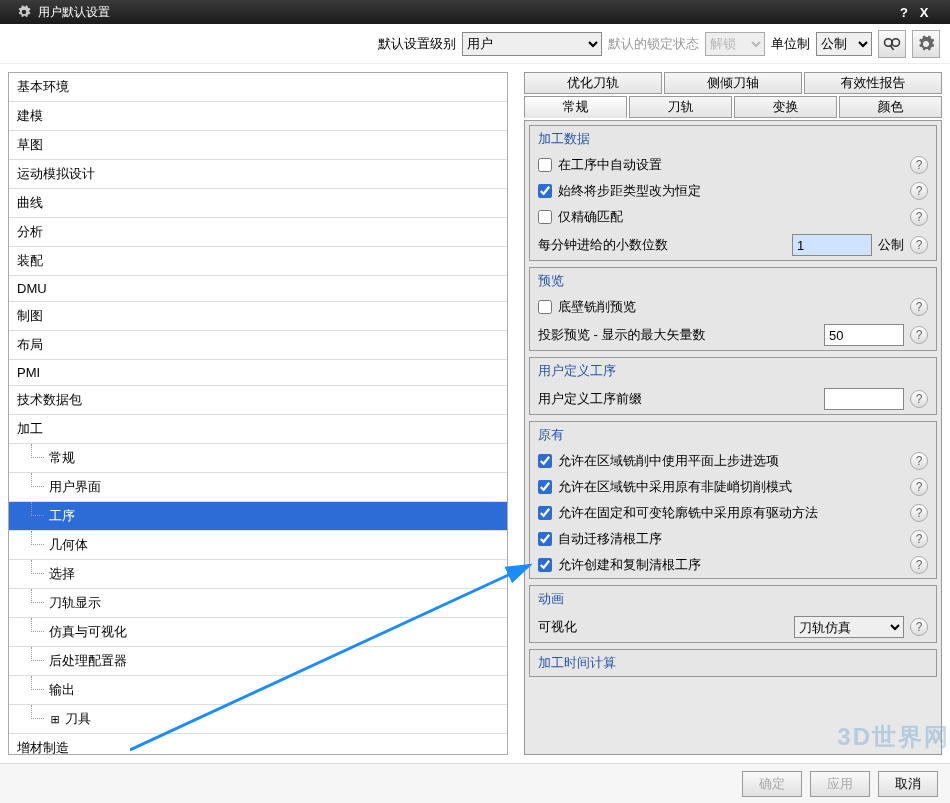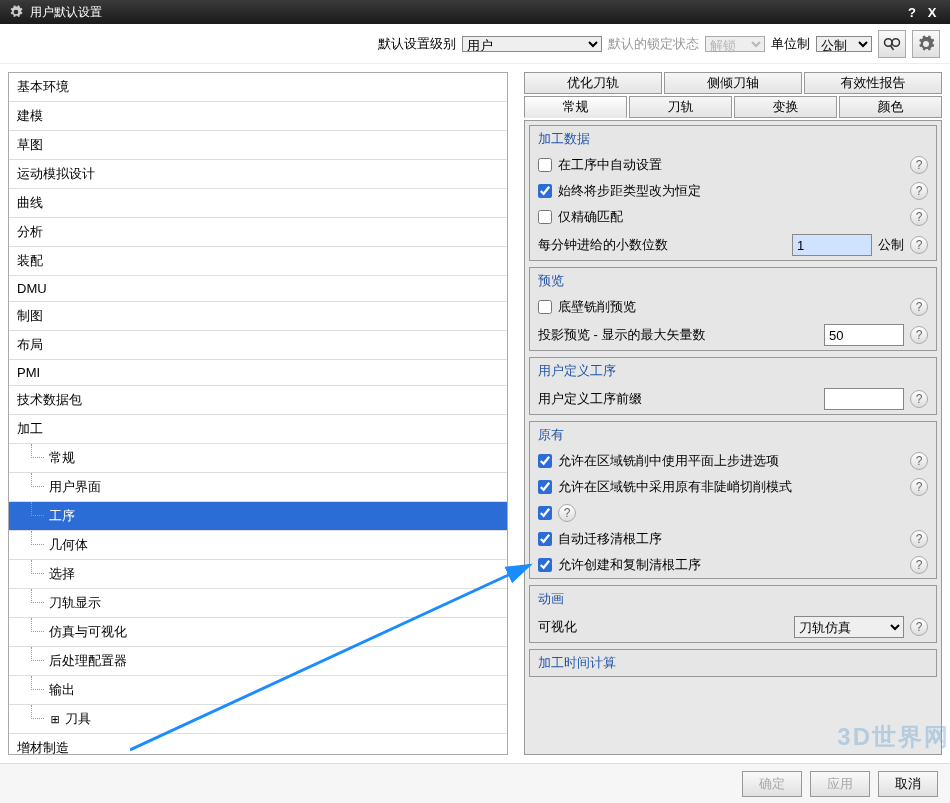--- a/index.html
+++ b/index.html
@@ -1,25 +1,25 @@
 <!DOCTYPE html>
 <html><head>
 <meta charset="utf-8">
 <style>
 * { box-sizing: border-box; margin: 0; padding: 0; font-family: "Microsoft YaHei", Arial, sans-serif; font-size: 13px; }
 body { background: #fff; width: 950px; height: 803px; overflow: hidden; position: relative; }
 
-.titlebar { height: 24px; background: linear-gradient(#3a3a3a, #1a1a1a); color: #fff; display: flex; align-items: center; padding: 0 8px; }
+.titlebar { height: 24px; background: linear-gradient(#3a3a3a, #1a1a1a); color: #fff; display: flex; align-items: center; padding: 0 16px; }
 .titlebar .icon { width: 16px; height: 16px; margin-right: 6px; display: flex; align-items: center; justify-content: center; }
 .titlebar .title { flex: 1; font-size: 12px; }
 .titlebar .ctrl { width: 20px; text-align: center; cursor: pointer; font-weight: bold; }
 
 .toolbar { height: 40px; background: #fff; display: flex; align-items: center; justify-content: flex-end; padding: 16px 10px; gap: 6px; border-bottom: 1px solid #eee; }
 .toolbar label { font-size: 13px; }
-.toolbar select { height: 16px; border: 1px solid #888; font-size: 13px; }
+.toolbar select { height: 24px; border: 1px solid #888; font-size: 13px; }
 .toolbar .disabled-label { color: #999; }
 .toolbar select.disabled { background: #e8e8e8; color: #999; }
 .toolbar .iconbtn { width: 28px; height: 28px; border: 1px solid #aaa; background: linear-gradient(#fafafa,#e0e0e0); display: flex; align-items: center; justify-content: center; cursor: pointer; }
 
 .main { display: flex; height: calc(803px - 24px - 40px - 40px); padding: 8px; gap: 16px; }
 
 .tree-panel { width: 500px; border: 1px solid #aaa; overflow-y: scroll; background: #fff; }
 .tree-item { padding: 5px 8px; border-bottom: 1px solid #ddd; cursor: pointer; white-space: nowrap; }
 .tree-item.child { padding-left: 40px; position: relative; }
 .tree-item.child::before { content: ""; position: absolute; left: 22px; top: 0; bottom: 50%; width: 12px; border-left: 1px dotted #999; border-bottom: 1px dotted #999; }
@@ -181,20 +181,21 @@
             <span class="label">允许在区域铣削中使用平面上步进选项</span>
             <span class="help">?</span>
           </div>
         <div class="group-row">
             <input type="checkbox" checked="" style="">
             <span class="label">允许在区域铣中采用原有非陡峭切削模式</span>
             <span class="help">?</span>
           </div>
         <div class="group-row">
             <input type="checkbox" checked="" style="">
+            <span class="label">允许在固定和可变轮廓铣中采用原有驱动方法</span>
             <span class="help">?</span>
           </div>
         <div class="group-row">
             <input type="checkbox" checked="" style="">
             <span class="label">自动迁移清根工序</span>
             <span class="help">?</span>
           </div>
         <div class="group-row">
             <input type="checkbox" checked="" style="">
             <span class="label">允许创建和复制清根工序</span>

